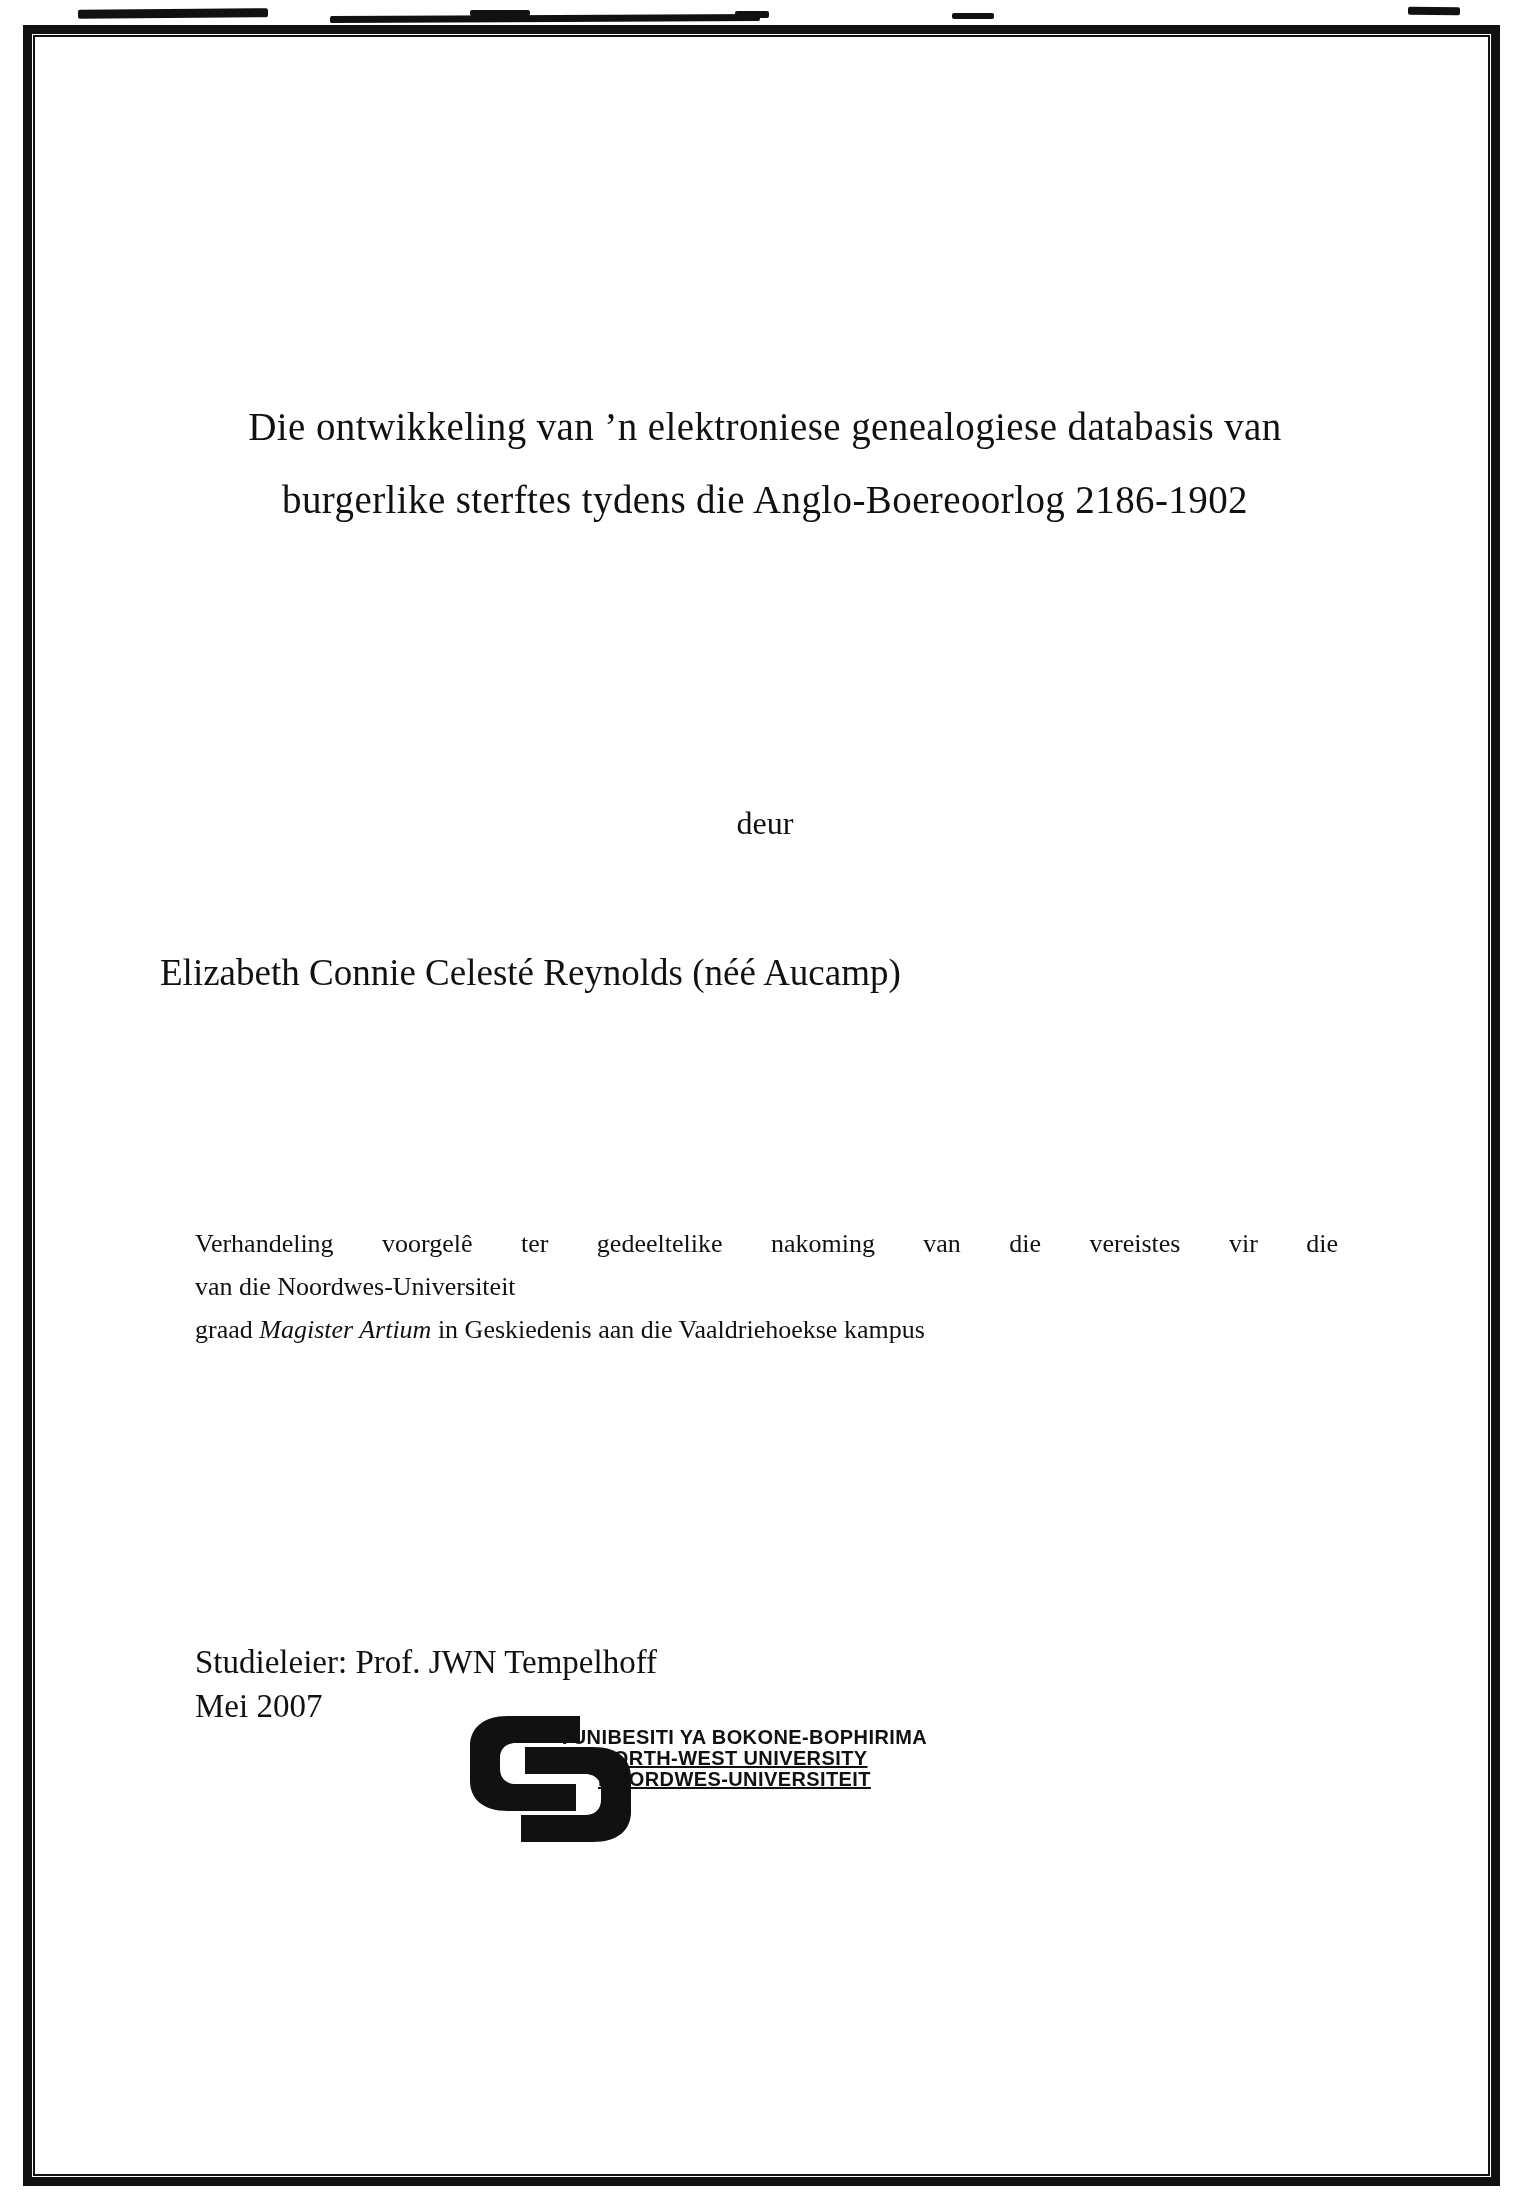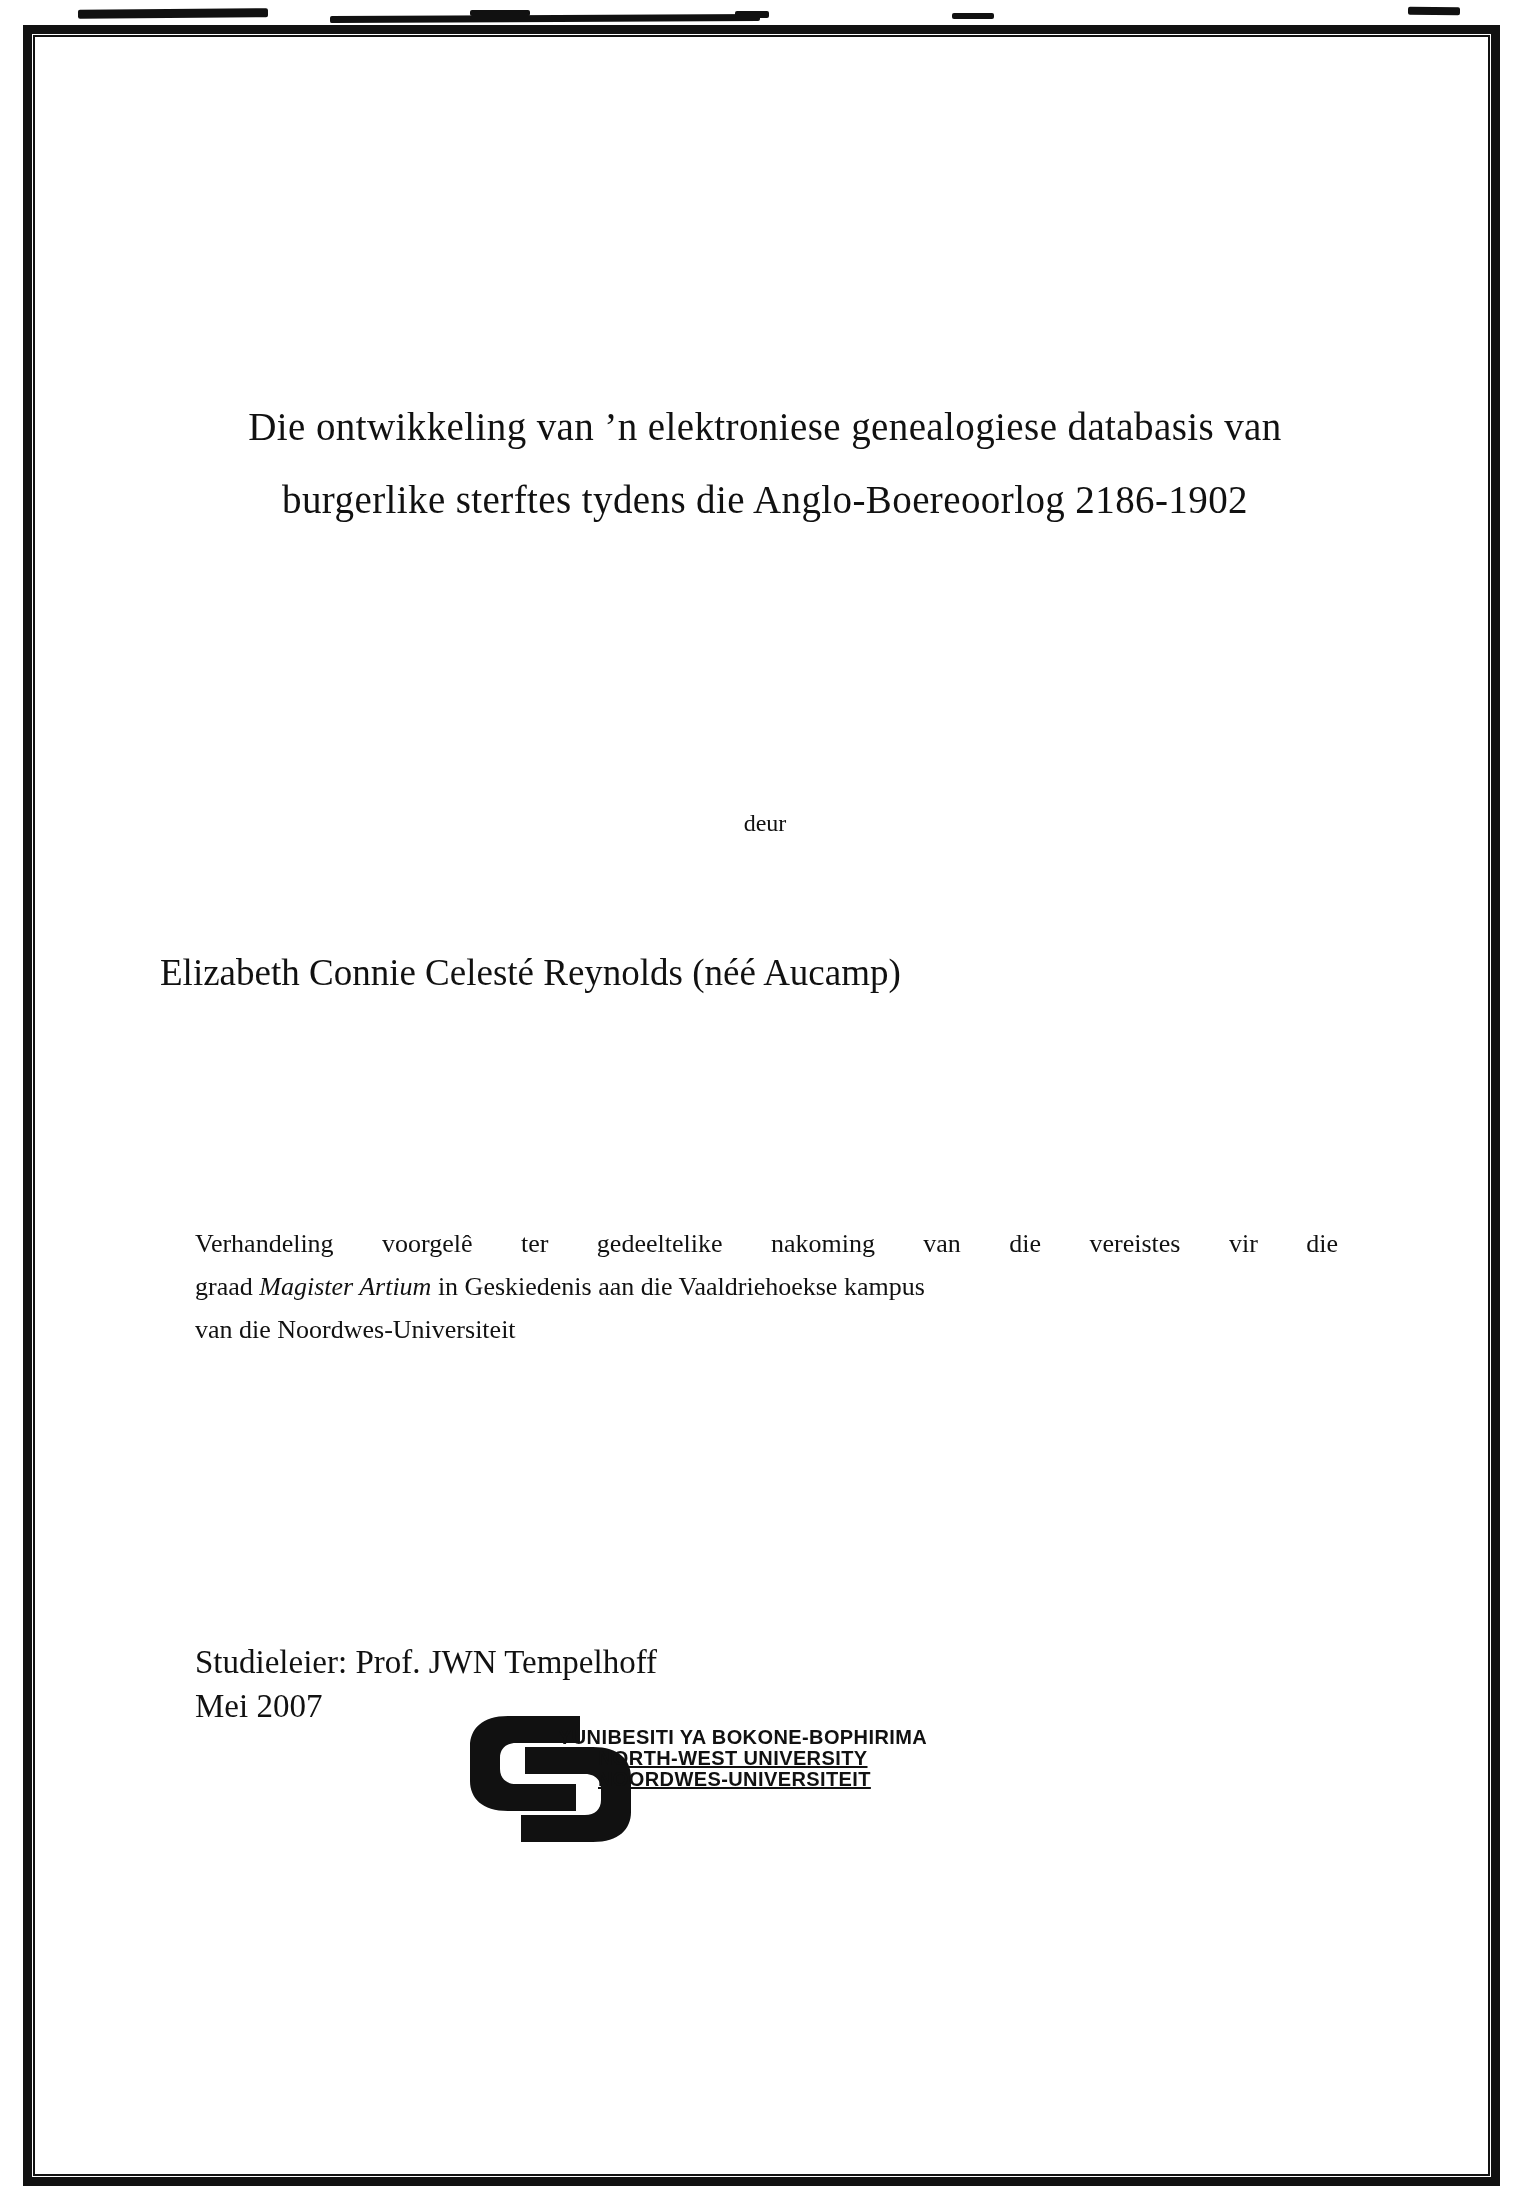--- a/index.html
+++ b/index.html
@@ -35,21 +35,21 @@
   .blot.b5 { left:952px; top:13px; width:42px;  height:6px; }
   .blot.b6 { left:1408px;top:7px;  width:52px;  height:8px; transform:rotate(0.6deg); }
 
   .title {
     position:absolute; left:160px; top:390px; width:1210px;
     text-align:center; font-size:39px; line-height:73px;
     letter-spacing:0.4px; white-space:nowrap;
   }
   .byline {
     position:absolute; left:160px; top:803px; width:1210px;
-    text-align:center; font-size:24px; line-height:40px;
+    text-align:center; font-size:32px; line-height:40px;
   }
   .author {
     position:absolute; left:160px; top:950px; width:1210px;
     font-size:37px; line-height:46px; white-space:nowrap;
   }
 
   .statement {
     position:absolute; left:195px; top:1222px; width:1143px;
     font-size:26px; line-height:43px;
   }
@@ -90,22 +90,22 @@
     <div>Die ontwikkeling van ’n elektroniese genealogiese databasis van</div>
     <div>burgerlike sterftes tydens die Anglo-Boereoorlog 2186-1902</div>
   </div>
 
   <div class="byline">deur</div>
 
   <div class="author">Elizabeth Connie Celesté Reynolds (néé Aucamp)</div>
 
   <div class="statement">
     <div class="justified">Verhandeling voorgelê ter gedeeltelike nakoming van die vereistes vir die</div>
+    <div>van die Noordwes-Universiteit</div>
     <div><span>graad </span><i>Magister Artium</i><span> in Geskiedenis aan die Vaaldriehoekse kampus</span></div>
-    <div>van die Noordwes-Universiteit</div>
   </div>
 
   <div class="credits">
     <div>Studieleier: Prof. JWN Tempelhoff</div>
     <div>Mei 2007</div>
   </div>
 
   <div class="logo">
     <svg width="165" height="130" viewBox="0 0 165 130" aria-hidden="true">
       <g fill="#111111">

